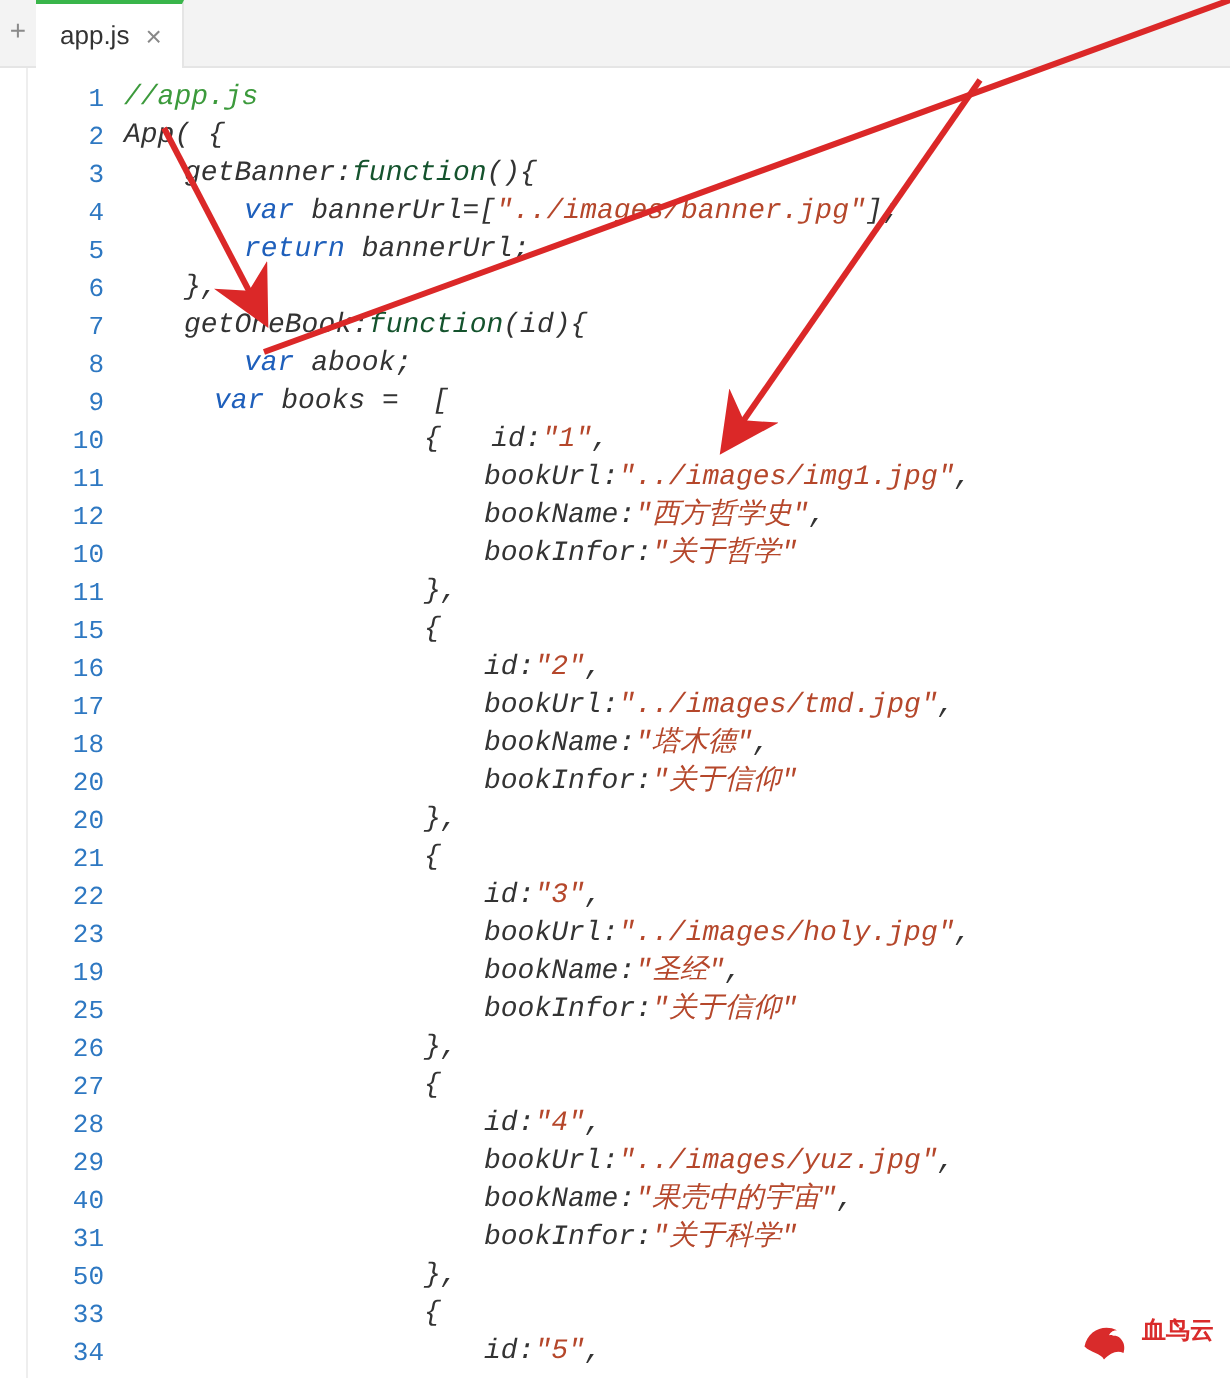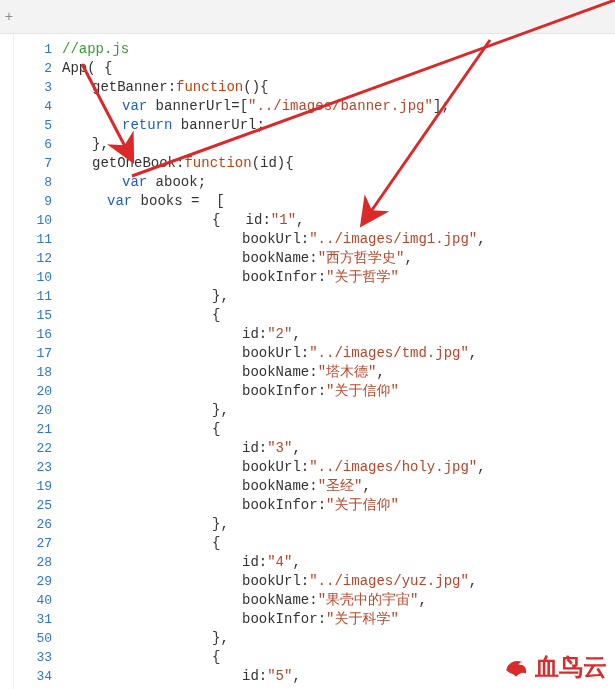--- a/index.html
+++ b/index.html
@@ -67,57 +67,61 @@
     line-height: 19px;
     padding-top: 6px;
     font-size: 13px;
   }
   .code {
     flex: 1;
     line-height: 19px;
     white-space: pre;
     padding-top: 6px;
     color: #333;
+    font-style: italic;
   }
   .code .line { height: 19px; }
   .tk-comment { color: #3c9a3c; }
   .tk-kw { color: #1e5fbb; }
-  .tk-fn { color: #c2410c; }
+  .tk-fn { color: #14532d; }
   .tk-str { color: #b5472b; }
   .tk-punct { color: #333; }
   .tk-ident { color: #333; }
 
   
   .arrow-overlay {
     position: absolute;
     left: 0; top: 0;
     width: 615px; height: 689px;
     pointer-events: none;
   }
 
   
   .brand {
     position: absolute;
     right: 8px;
     bottom: 6px;
     display: flex;
-    align-items: center;
     gap: 6px;
     font-family: "Microsoft YaHei", Arial, sans-serif;
     font-weight: 700;
     color: #d92b2b;
-    font-size: 24px;
+    font-size: 12px;
   }
   .brand svg { display: block; }
 </style>
 </head>
 <body>
 
 <div class="tabbar">
   <div class="tab-add">+</div>
+  <div class="tab">
+    <span>app.js</span>
+    <span class="close">×</span>
+  </div>
 </div>
 
 <div class="editor">
   <div class="gutter-extra"></div>
   <div class="gutter" id="gutter">
       <div>1</div>
       <div>2</div>
       <div>3</div>
       <div>4</div>
       <div>5</div>

